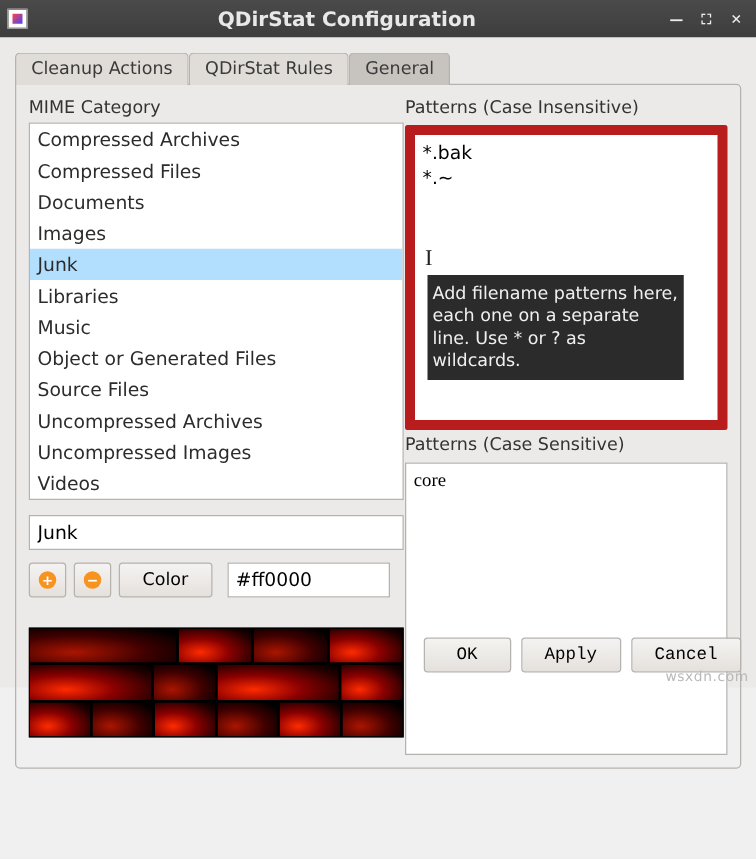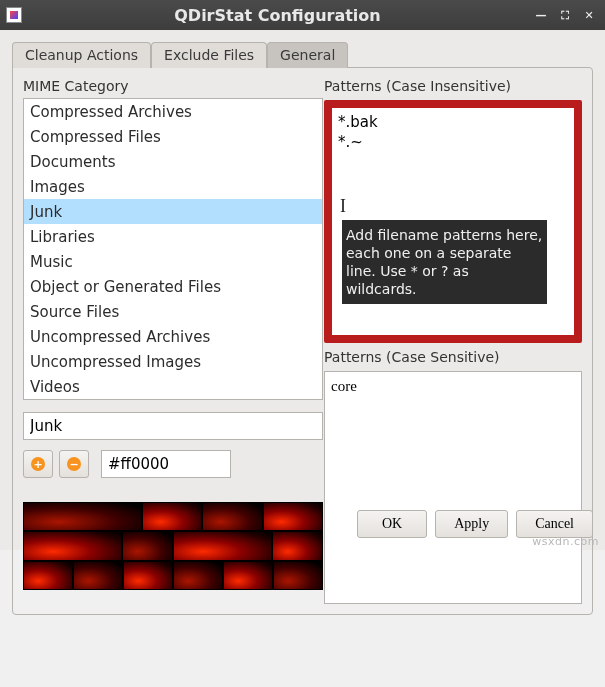--- a/index.html
+++ b/index.html
@@ -178,21 +178,21 @@
     position:absolute;
     left:12px;right:12px;bottom:12px;
     display:flex;justify-content:flex-end;gap:8px;
   }
   .dlg-btn {
     min-width:70px;height:28px;
     padding:0 18px;
     background:linear-gradient(to bottom,#f5f3f1,#e4e1dd);
     border:1px solid #b6b2ae;
     border-radius:3px;
-    font-size:14px;font-family:Liberation Serif, serif;margin-top:15px;
+    font-size:14px;font-family:Liberation Mono, monospace;margin-top:15px;
   }
 
   .watermark {
     position:absolute;
     right:6px;bottom:2px;
     font-size:11px;color:#b8b8b8;
     letter-spacing:.5px;
   }
 </style>
 </head>
@@ -203,21 +203,21 @@
   <div class="title-text">QDirStat Configuration</div>
   <div class="win-btn">—</div>
   <div class="win-btn">⛶</div>
   <div class="win-btn">✕</div>
 </div>
 
 <div class="dialog">
 
   <div class="tabrow">
     <div class="tab">Cleanup Actions</div>
-    <div class="tab">Exclude Files</div>
+    <div class="tab">QDirStat Rules</div>
     <div class="tab hover">General</div>
   </div>
 
   <div class="tabpane">
 
     <div class="leftcol">
       <div class="section-label">MIME Category</div>
 
       <div class="listbox">
         <div class="list-item">Compressed Archives</div>
@@ -236,20 +236,21 @@
 
       <input class="name-input" value="Junk" style="">
 
       <div class="btnrow">
         <div class="iconbtn">
           <span class="plus-icon">+</span>
         </div>
         <div class="iconbtn">
           <span class="minus-icon">−</span>
         </div>
+        <button class="textbtn">Color</button>
         <input class="color-input" value="#ff0000" style="">
       </div>
 
       <div class="treemap">
         <div class="tm-row">
           <div class="tm-cell big dim"></div>
           <div class="tm-cell"></div>
           <div class="tm-cell dim"></div>
           <div class="tm-cell"></div>
         </div>

